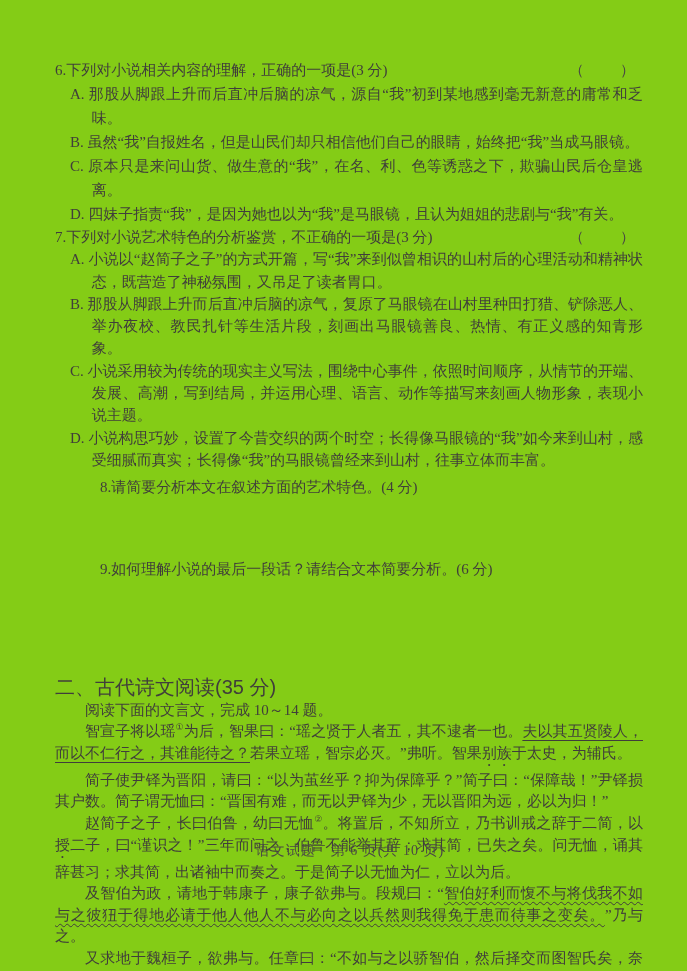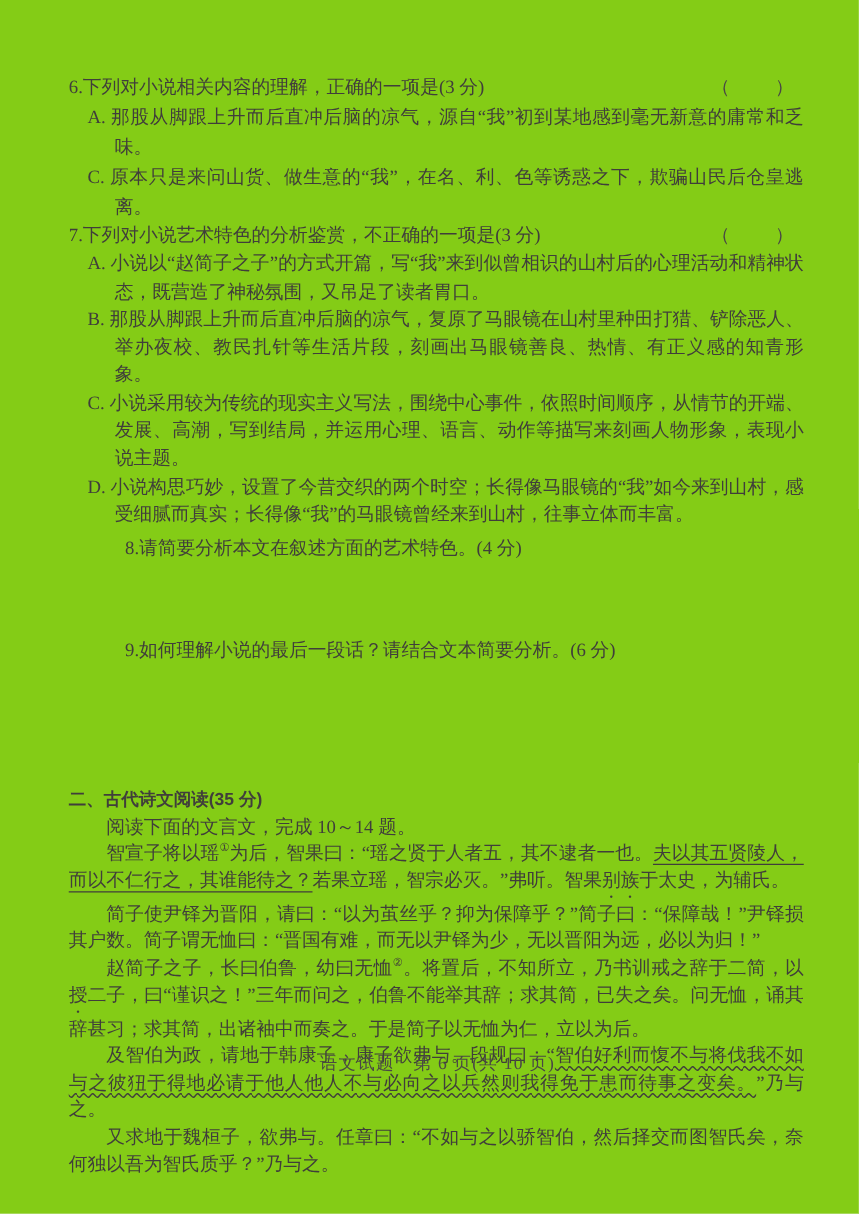--- a/index.html
+++ b/index.html
@@ -25,23 +25,23 @@
   .q6 .line{line-height:24px;}
   .q7 .line{line-height:22.3px;}
   .stem-row{display:flex;align-items:flex-start;}
   .stem-row .stem{flex:1;}
   .bracket{white-space:nowrap;letter-spacing:2px;margin-left:8px;padding-right:6px;color:#4a4845;}
   .opt{margin-left:15px;padding-left:1.45em;text-indent:-1.45em;}
   .short-q{line-height:24px;margin-left:45px;}
   
   .sec-head{
     margin-top:94px;
-    font-weight:bold;
+    font-weight:normal;
     font-family:"Liberation Sans","DejaVu Sans",sans-serif;
-    font-size:14px;line-height:24px;
+    font-size:20px;line-height:24px;
   }
   .sub-head{margin-left:30px;line-height:24px;margin-top:1px;}
   .instr{margin-left:30px;line-height:22px;}
   .classical p{
     margin:0;text-indent:2em;line-height:21.6px;
     font-size:15px;
   }
   .ul{
     text-decoration:underline;
     text-underline-offset:4px;
@@ -72,21 +72,23 @@
 
 <div class="page">
   <div class="content">
 
     <div class="q q6">
       <div class="line stem-row">
         <span class="stem">6.下列对小说相关内容的理解，正确的一项是(3 分)</span>
         <span class="bracket">（　　）</span>
       </div>
       <div class="line opt"><span>A.</span> <span>那股从脚跟上升而后直冲后脑的凉气，源自“我”初到某地感到毫无新意的庸常和乏味。</span></div>
+      <div class="line opt"><span>B.</span> <span>虽然“我”自报姓名，但是山民们却只相信他们自己的眼睛，始终把“我”当成马眼镜。</span></div>
       <div class="line opt"><span>C.</span> <span>原本只是来问山货、做生意的“我”，在名、利、色等诱惑之下，欺骗山民后仓皇逃离。</span></div>
+      <div class="line opt"><span>D.</span> <span>四妹子指责“我”，是因为她也以为“我”是马眼镜，且认为姐姐的悲剧与“我”有关。</span></div>
     </div>
 
     <div class="q q7">
       <div class="line stem-row">
         <span class="stem">7.下列对小说艺术特色的分析鉴赏，不正确的一项是(3 分)</span>
         <span class="bracket">（　　）</span>
       </div>
       <div class="line opt"><span>A.</span> <span>小说以“赵简子之子”的方式开篇，写“我”来到似曾相识的山村后的心理活动和精神状态，既营造了神秘氛围，又吊足了读者胃口。</span></div>
       <div class="line opt"><span>B.</span> <span>那股从脚跟上升而后直冲后脑的凉气，复原了马眼镜在山村里种田打猎、铲除恶人、举办夜校、教民扎针等生活片段，刻画出马眼镜善良、热情、有正义感的知青形象。</span></div>
       <div class="line opt"><span>C.</span> <span>小说采用较为传统的现实主义写法，围绕中心事件，依照时间顺序，从情节的开端、发展、高潮，写到结局，并运用心理、语言、动作等描写来刻画人物形象，表现小说主题。</span></div>

